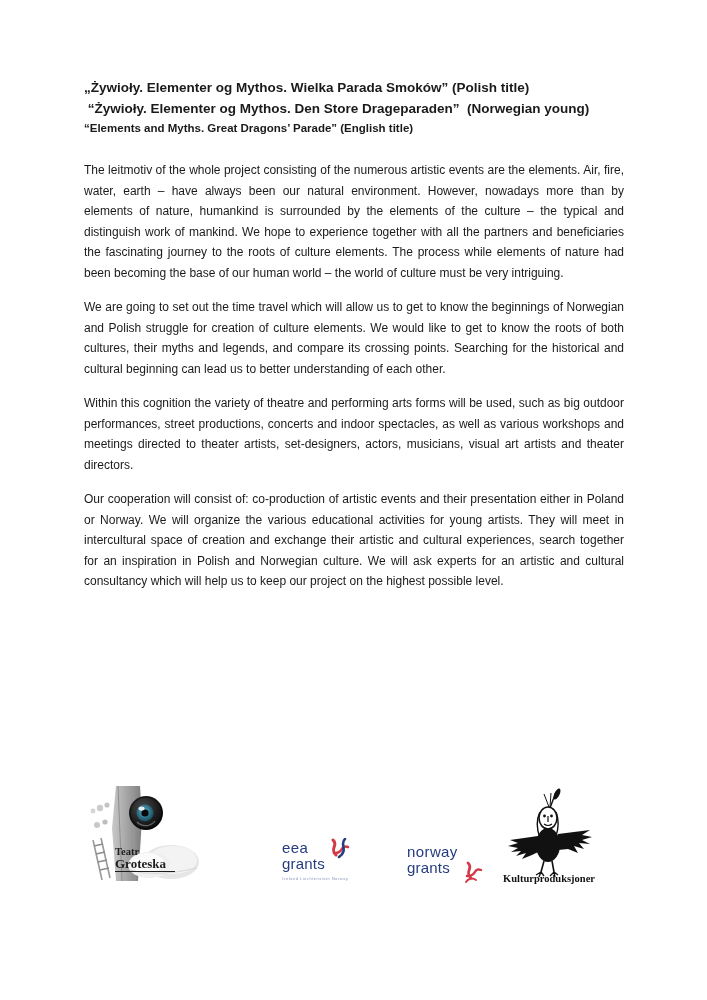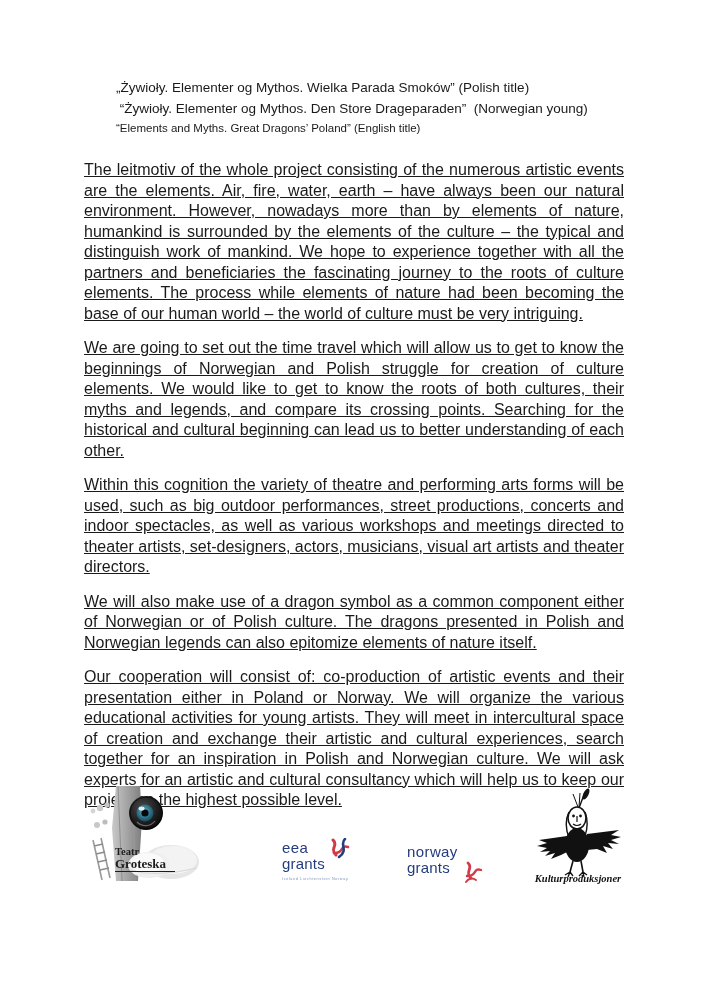--- a/index.html
+++ b/index.html
@@ -13,56 +13,53 @@
     overflow: hidden;
   }
   .content {
     position: absolute;
     left: 84px;
     top: 78px;
     width: 540px;
   }
   .title-block { margin-bottom: 22px; }
   .title-line {
-    font-weight: normal;
+    font-weight: bold;
     font-size: 13.5px;
     line-height: 20.5px;
     white-space: pre-wrap;
-    margin-left: 32px;
   }
   .title-line.small {
     font-size: 11.5px;
     line-height: 19px;
   }
   .body-para {
     margin: 4px 0 14px 0;
-    font-size: 16px;
+    font-size: 12px;
     line-height: 20.5px;
     text-align: justify;
-    text-decoration: underline;
   }
   .logo { position: absolute; text-align: right; }
   .logo svg { display: block; }
 </style>
 </head>
 <body>
 
 <div class="page">
 
   <div class="content">
     <div class="title-block">
       <div class="title-line">„Żywioły. Elementer og Mythos. Wielka Parada Smoków” (Polish title)</div>
       <div class="title-line"> “Żywioły. Elementer og Mythos. Den Store Drageparaden”  (Norwegian young)</div>
-      <div class="title-line small">“Elements and Myths. Great Dragons’ Poland” (English title)</div>
+      <div class="title-line small">“Elements and Myths. Great Dragons’ Parade” (English title)</div>
     </div>
 
     <p class="body-para">The leitmotiv of the whole project consisting of the numerous artistic events are the elements.  Air, fire, water, earth – have always been our natural environment. However, nowadays more than by elements of nature, humankind is surrounded by the elements of the culture – the typical and distinguish work of mankind.  We hope to experience together with all the partners and beneficiaries the fascinating journey to the roots of culture elements. The process while elements of nature had been becoming the base of our human world – the world of culture must be very intriguing.</p>
     <p class="body-para">We are going to set out the time travel which will allow us to get to know the beginnings of Norwegian and Polish struggle for creation of culture elements. We would like to get to know the roots of both cultures, their myths and legends, and compare its crossing points. Searching for the historical and cultural beginning can lead us to better understanding of each other.</p>
     <p class="body-para">Within this cognition the variety of theatre and performing arts forms will be used, such as big outdoor performances, street productions, concerts and indoor spectacles, as well as various workshops and meetings directed to theater artists, set-designers, actors, musicians, visual art artists and theater directors.</p>
-    <p class="body-para">We will also make use of a dragon symbol as a common component either of Norwegian or of Polish culture. The dragons presented in Polish and Norwegian legends can also epitomize elements of nature itself.</p>
     <p class="body-para">Our cooperation will consist of: co-production of artistic events and their presentation either in Poland or Norway. We will organize the various educational activities for young artists. They will meet in intercultural space of creation and exchange their artistic and cultural experiences, search together for an inspiration in Polish and Norwegian culture. We will ask experts for an artistic and cultural consultancy which will help us to keep our project on the highest possible level.</p>
   </div>
 
   <div class="logo" style="left:85px; top:786px;">
     <svg width="115" height="98" viewBox="0 0 115 98">
       <defs>
         <linearGradient id="trunkGrad" x1="0" y1="0" x2="1" y2="0">
           <stop offset="0" stop-color="#c9c9c9"></stop>
           <stop offset="0.45" stop-color="#a8a8a8"></stop>
           <stop offset="1" stop-color="#7e7e7e"></stop>
@@ -128,21 +125,21 @@
     <svg width="80" height="44" viewBox="0 0 80 44">
       <text x="1" y="14" font-family="Liberation Sans, DejaVu Sans, sans-serif" font-size="15" letter-spacing="0.4" fill="#253c7d">norway</text>
       <text x="1" y="30" font-family="Liberation Sans, DejaVu Sans, sans-serif" font-size="15" letter-spacing="0.2" fill="#253c7d">grants</text>
 
       <path d="M62,20 C68,25 58,29 65,35" stroke="#d23a47" stroke-width="2.8" stroke-linecap="round" fill="none"></path>
       <path d="M75,27 C67,24 71,34 61,33" stroke="#d23a47" stroke-width="2.4" stroke-linecap="round" fill="none"></path>
       <path d="M70,37 C66,34 62,36 60,39" stroke="#d23a47" stroke-width="2" stroke-linecap="round" fill="none"></path>
     </svg>
   </div>
 
-  <div class="logo" style="left:523px; top:788px;font-style:italic;">
+  <div class="logo" style="left:494px; top:788px;">
     <svg width="112" height="96" viewBox="0 0 112 96">
 
       <path d="M56,20 L62,4" stroke="#111111" stroke-width="1.4" fill="none"></path>
       <ellipse cx="63" cy="6" rx="2.6" ry="6" fill="#111111" transform="rotate(25 63 6)"></ellipse>
       <path d="M55,19 L50,6 M56,19 L57,5" stroke="#111111" stroke-width="1" fill="none"></path>
 
       <ellipse cx="54" cy="30" rx="9" ry="11" fill="#ffffff" stroke="#111111" stroke-width="1.6"></ellipse>
       <path d="M46,24 C42,32 43,42 46,50" stroke="#111111" stroke-width="1.4" fill="none"></path>
       <path d="M62,24 C65,32 64,42 62,48" stroke="#111111" stroke-width="1.4" fill="none"></path>
       <circle cx="50.5" cy="28" r="1.4" fill="#111111"></circle>

